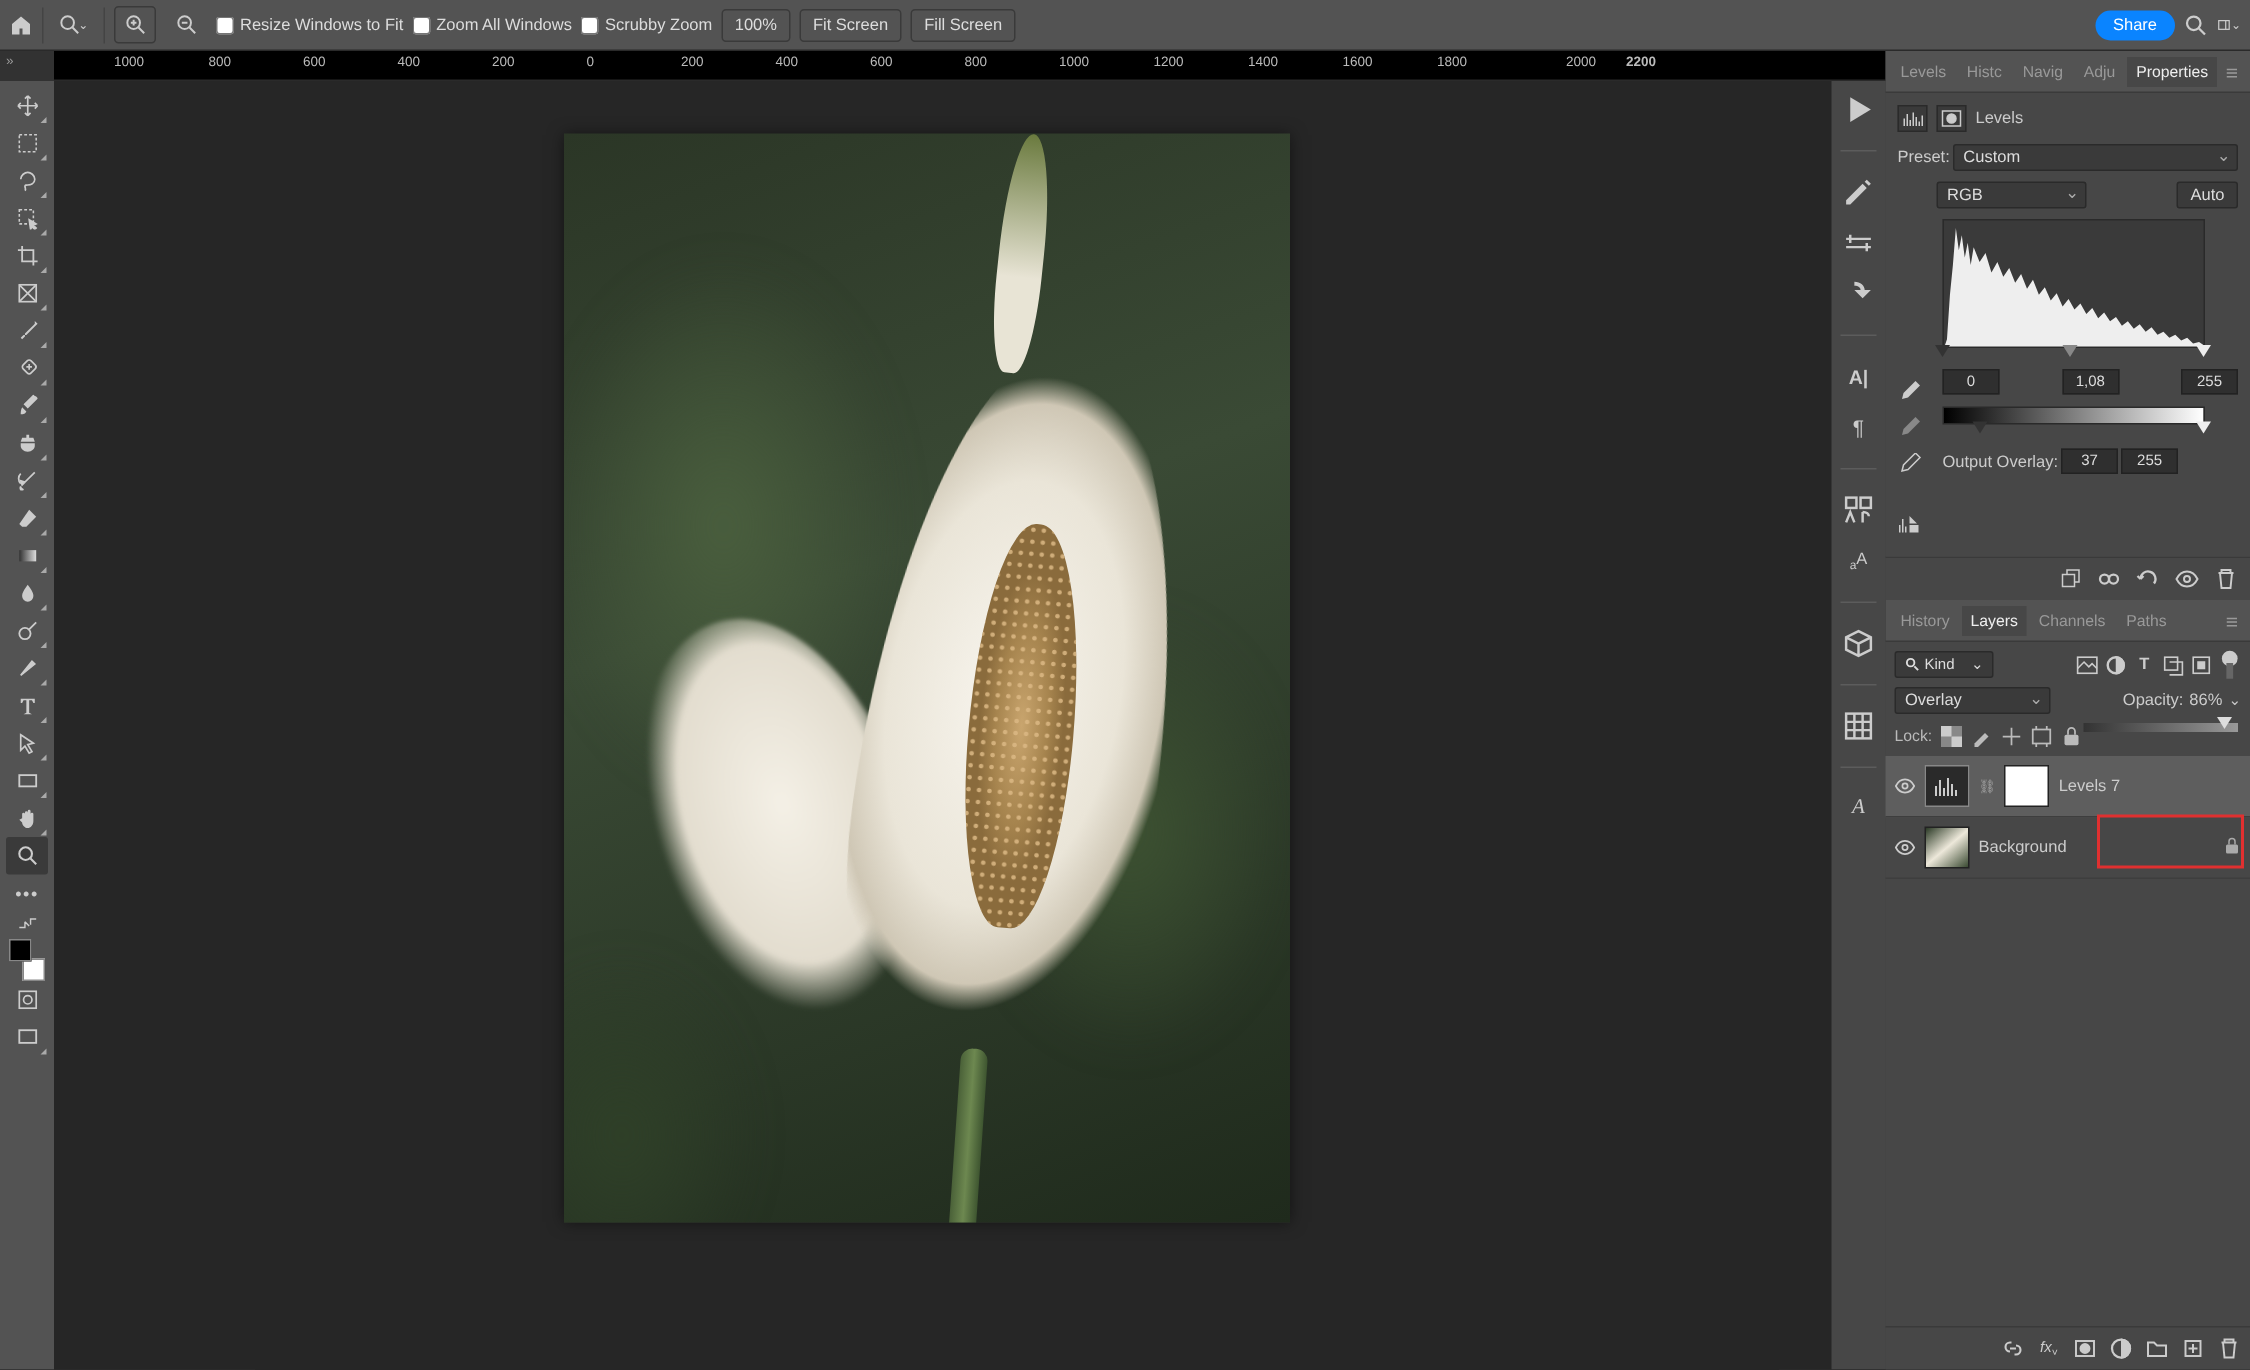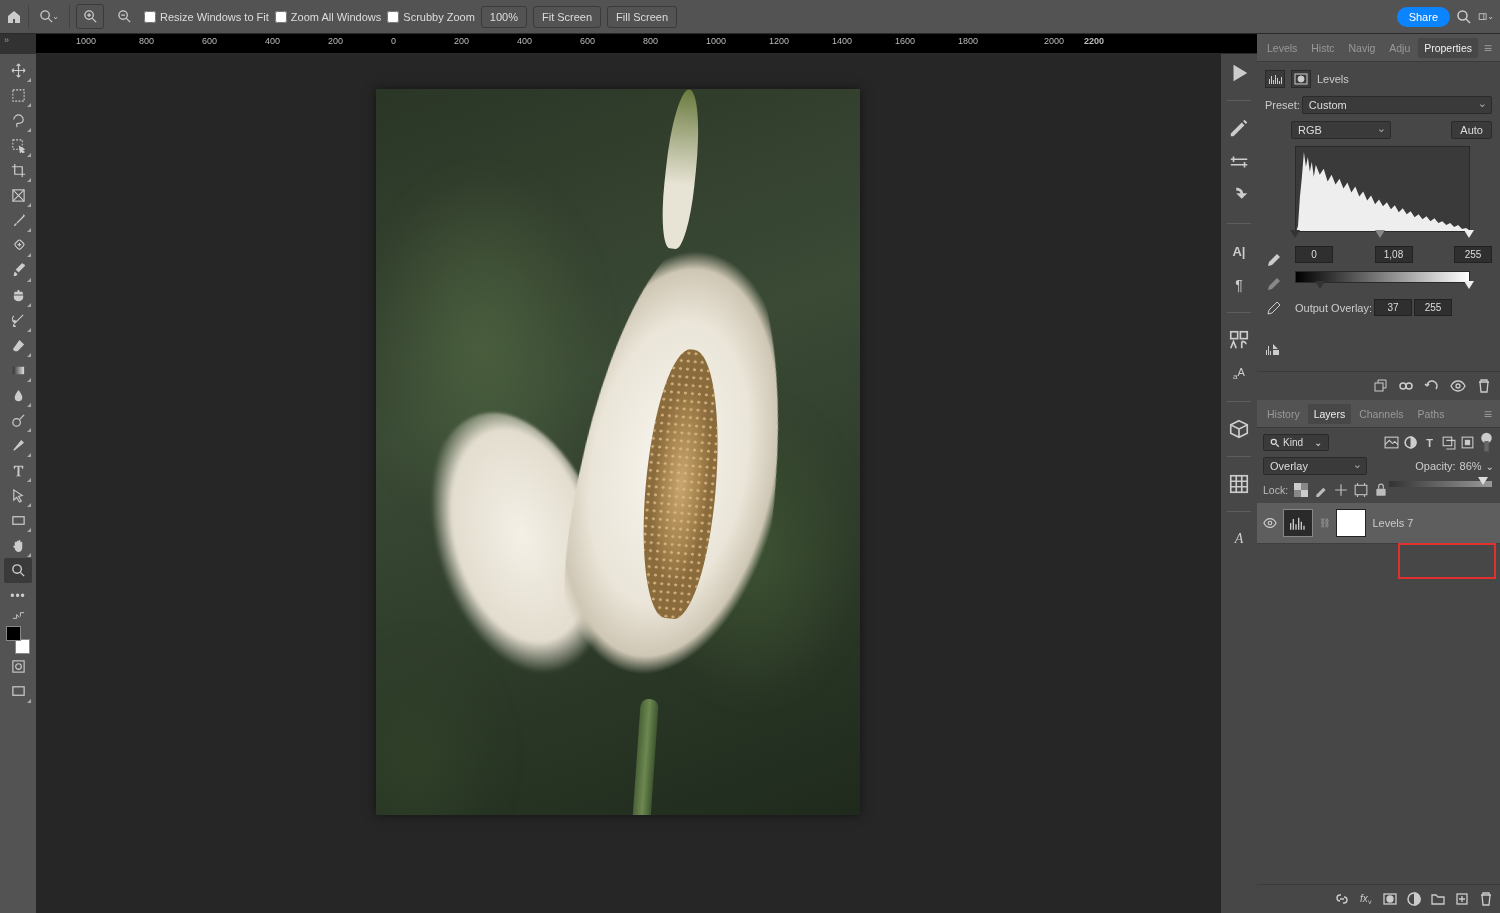--- a/index.html
+++ b/index.html
@@ -601,20 +601,32 @@
           </svg></div>
       <div class="thumb sel">
           <svg width="20" height="16" viewBox="0 0 14 12" fill="#ccc">
             <path d="M1 11h1V6H1v5zm2 0h1V3H3v8zm2 0h1V7H5v4zm2 0h1V2H7v9zm2 0h1V5H9v6zm2 0h1V8h-1v3z"></path>
           </svg>
         </div>
       <span class="link-i">⛓</span>
       <div class="thumb mask"></div>
       <span>Levels 7</span>
     </div>
+    <div class="layer">
+      <div class="eye"><svg viewBox="0 0 16 16" fill="none" stroke="currentColor" stroke-width="1.3">
+            <path d="M1 8c2-4 5-5 7-5s5 1 7 5c-2 4-5 5-7 5s-5-1-7-5z"></path>
+            <circle cx="8" cy="8" r="2"></circle>
+          </svg></div>
+      <div class="thumb" style="background:linear-gradient(140deg,#2b3a26 0%,#ede8da 50%,#3a4a32 100%)"></div>
+      <span>Background</span>
+      <div class="lock-badge"><svg width="12" height="12" viewBox="0 0 12 12" fill="currentColor">
+            <rect x="2" y="5" width="8" height="6" rx="1"></rect>
+            <path d="M4 5V3a2 2 0 114 0v2" fill="none" stroke="currentColor"></path>
+          </svg></div>
+    </div>
 
     <div class="layers-foot">
       <div class="pf-i">
           <svg viewBox="0 0 16 16" fill="none" stroke="currentColor" stroke-width="1.4">
             <path d="M6 10a3 3 0 010-6h1M10 6a3 3 0 010 6H9M6 8h4"></path>
           </svg>
         </div>
       <div class="pf-i">
           <span style="font-size:10px;font-style:italic">fx<sub style="font-size:7px">˅</sub></span>
         </div>

